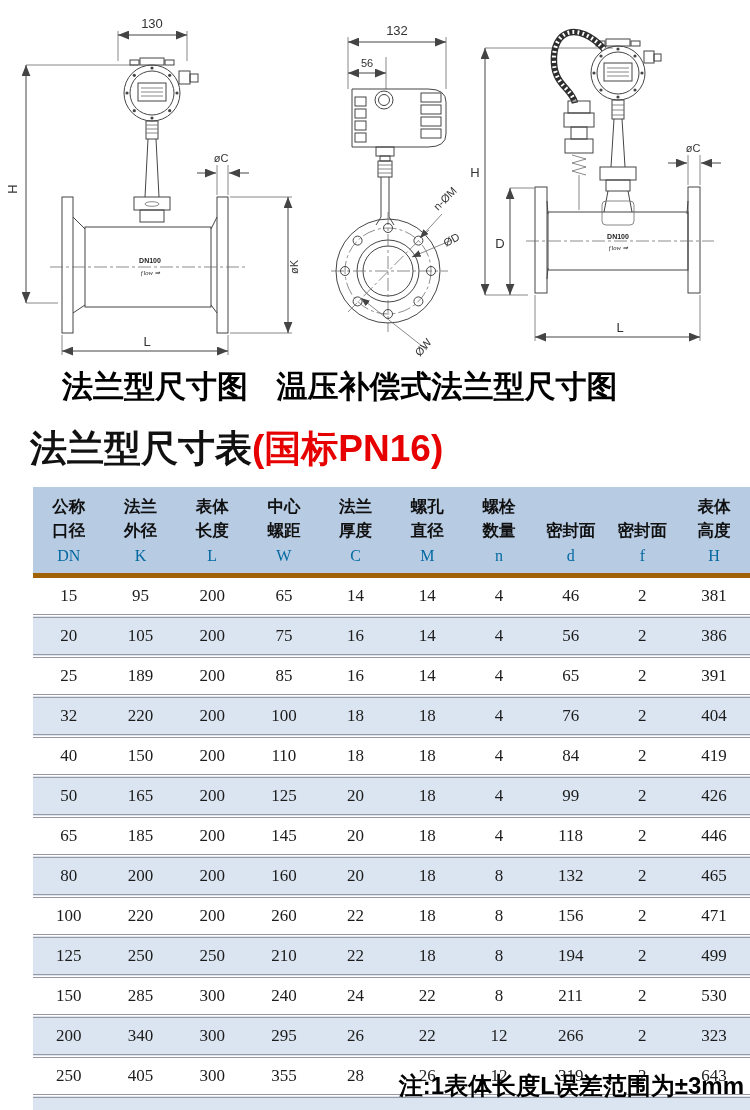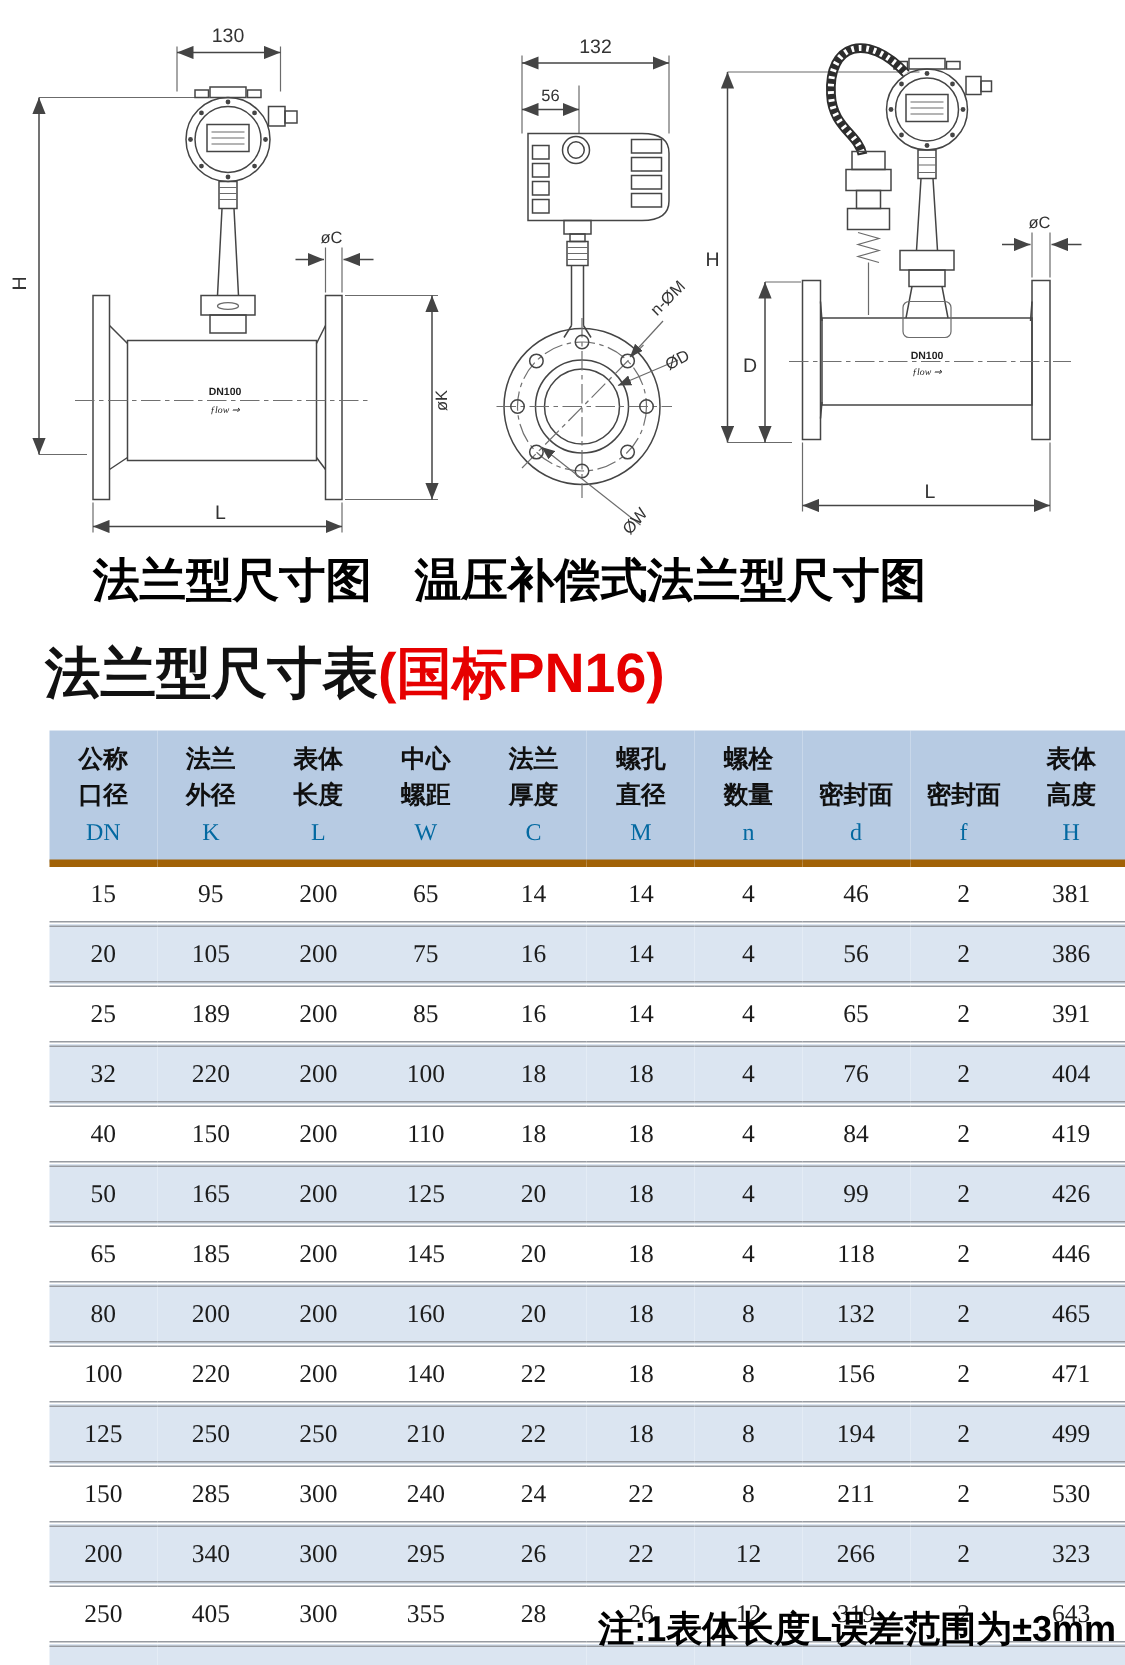--- a/index.html
+++ b/index.html
@@ -419,21 +419,21 @@
           <td>18</td>
           <td>8</td>
           <td>132</td>
           <td>2</td>
           <td>465</td>
         </tr>
         <tr>
           <td>100</td>
           <td>220</td>
           <td>200</td>
-          <td>140</td>
+          <td>260</td>
           <td>22</td>
           <td>18</td>
           <td>8</td>
           <td>156</td>
           <td>2</td>
           <td>471</td>
         </tr>
         <tr>
           <td>125</td>
           <td>250</td>

